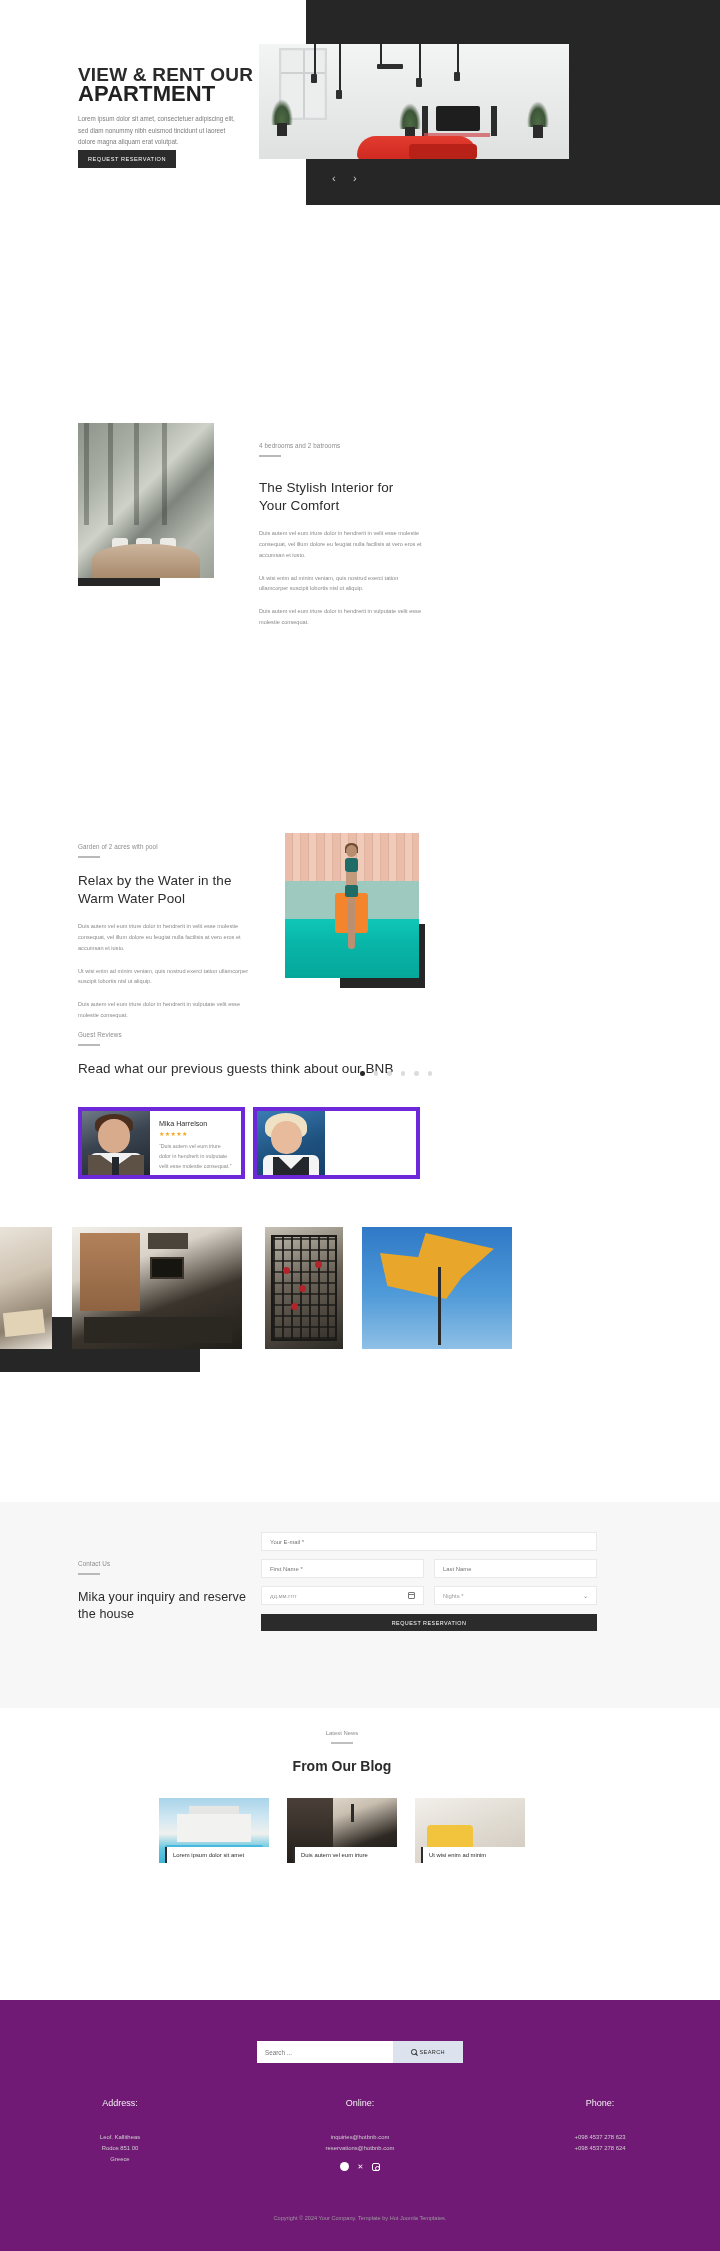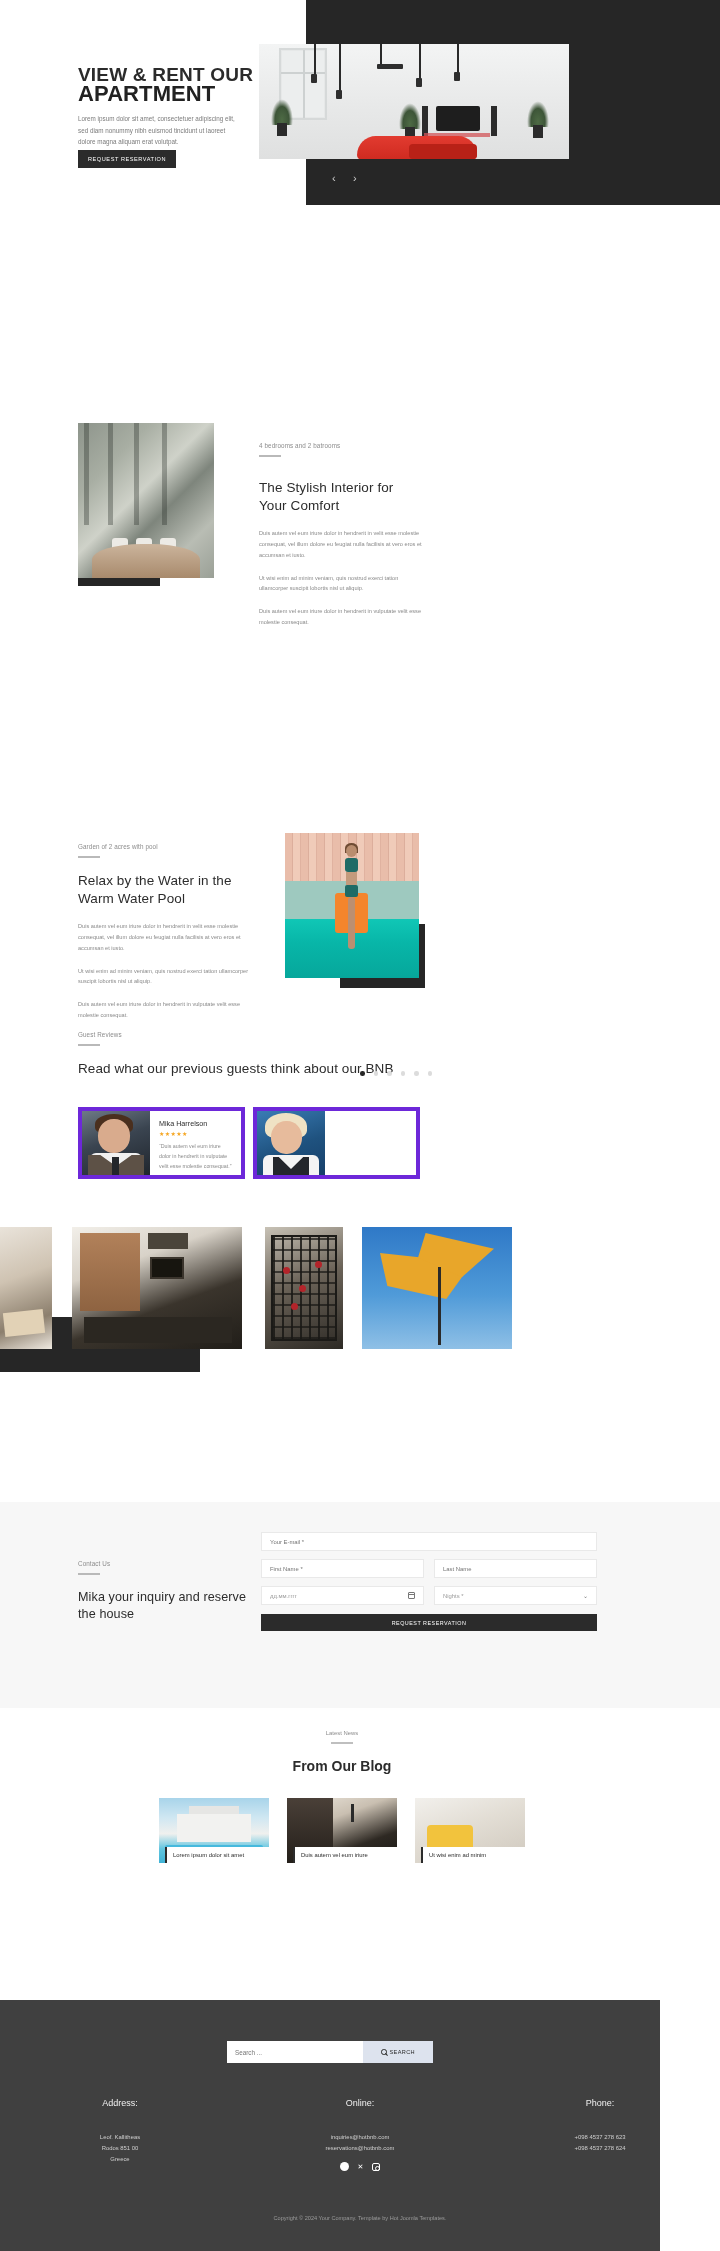--- a/index.html
+++ b/index.html
@@ -234,21 +234,21 @@
   .bt2 .lamp{position:absolute;left:64px;top:6px;width:3px;height:18px;background:#2a2a2a;}
   .bt3{background:linear-gradient(160deg,#f2f0ec 0%,#e2ddd4 45%,#cfc8bd 100%);}
   .bt3 .chair{position:absolute;left:12px;bottom:8px;width:46px;height:30px;background:#f2c33d;border-radius:4px;}
   .b-cap{
     margin-top:-16px;position:relative;background:#fff;margin-left:6px;width:104px;
     padding:5px 6px;font-size:5.9px;color:#2c2c2c;border-left:2px solid #2b2b2b;
     z-index:3;
   }
 
   
-  .footer{position:absolute;left:0;top:2000px;width:660px;height:251px;background:#404040;color:#d8d8d8;}
+  .footer{position:absolute;left:0;top:2000px;width:720px;height:251px;background:#701a75;color:#d8d8d8;}
   .f-search{position:absolute;left:calc(50% - 103px);top:41px;width:206px;height:22px;display:flex;}
   .f-search input{
     flex:1;border:0;background:#fff;font-size:6.3px;color:#8a8a8a;padding:0 8px;
     font-family:"Liberation Sans",sans-serif;outline:none;
   }
   .f-search .sbtn{
     width:70px;background:#dde3ee;color:#2b2b2b;font-size:5.6px;letter-spacing:.35px;
     display:flex;align-items:center;justify-content:center;gap:3px;
   }
   .mag{width:5.5px;height:5.5px;border:1px solid #2b2b2b;border-radius:50%;position:relative;display:inline-block;}

